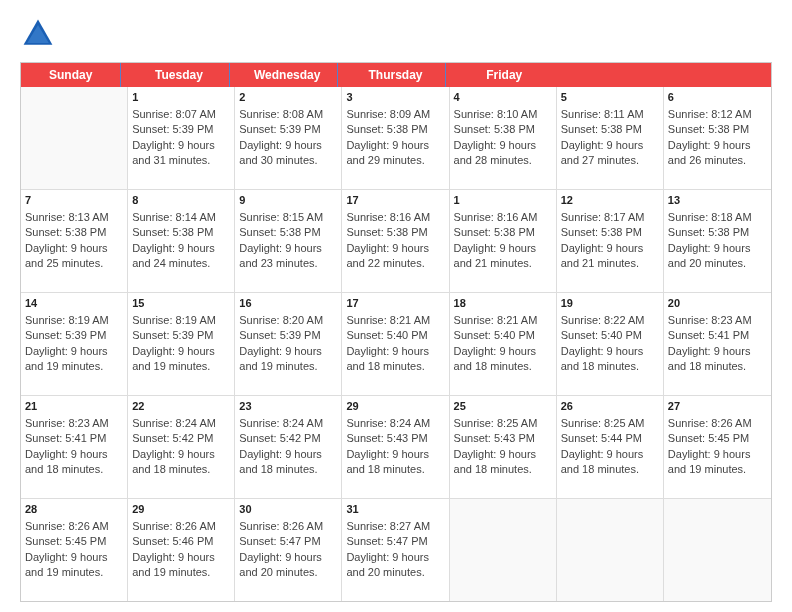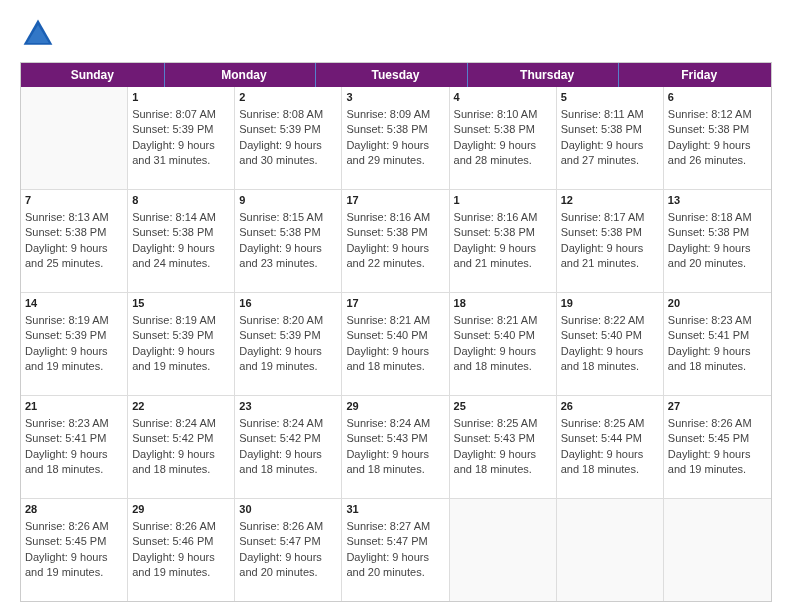--- a/index.html
+++ b/index.html
@@ -52,22 +52,22 @@
       color: #444;
     }
     .calendar {
       flex: 1;
       display: flex;
       flex-direction: column;
       border: 1px solid #ccc;
     }
     .cal-header {
       display: grid;
-      grid-template-columns: repeat(5, 1fr);
-      background: #701a75;
+      grid-template-columns: repeat(7, 1fr);
+      background: #ef4444;
       gap: 8px;
     }
     .cal-header-cell {
       color: #fff;
       font-size: 12px;
       font-weight: bold;
       text-align: center;
       padding: 5px 2px;
       border-right: 1px solid #5580cc;
     }
@@ -124,22 +124,22 @@
     </div>
     <div class="title-block">
       <div class="month-title"></div>
       <div class="location"></div>
     </div>
   </div>
 
   <div class="calendar">
     <div class="cal-header" id="cal-header">
         <div class="cal-header-cell">Sunday</div>
-        <div class="cal-header-cell">Monday</div>
         <div class="cal-header-cell">Tuesday</div>
+        <div class="cal-header-cell">Wednesday</div>
         <div class="cal-header-cell">Thursday</div>
         <div class="cal-header-cell">Friday</div>
       </div>
     <div class="cal-body" id="cal-body">
         <div class="cal-row">
           <div class="cal-cell empty"></div>
           <div class="cal-cell">
             <div class="day-number">1</div>
             <div class="cell-info">Sunrise: 8:07 AM<br>Sunset: 5:39 PM<br>Daylight: 9 hours and 31 minutes.</div>
           </div>

